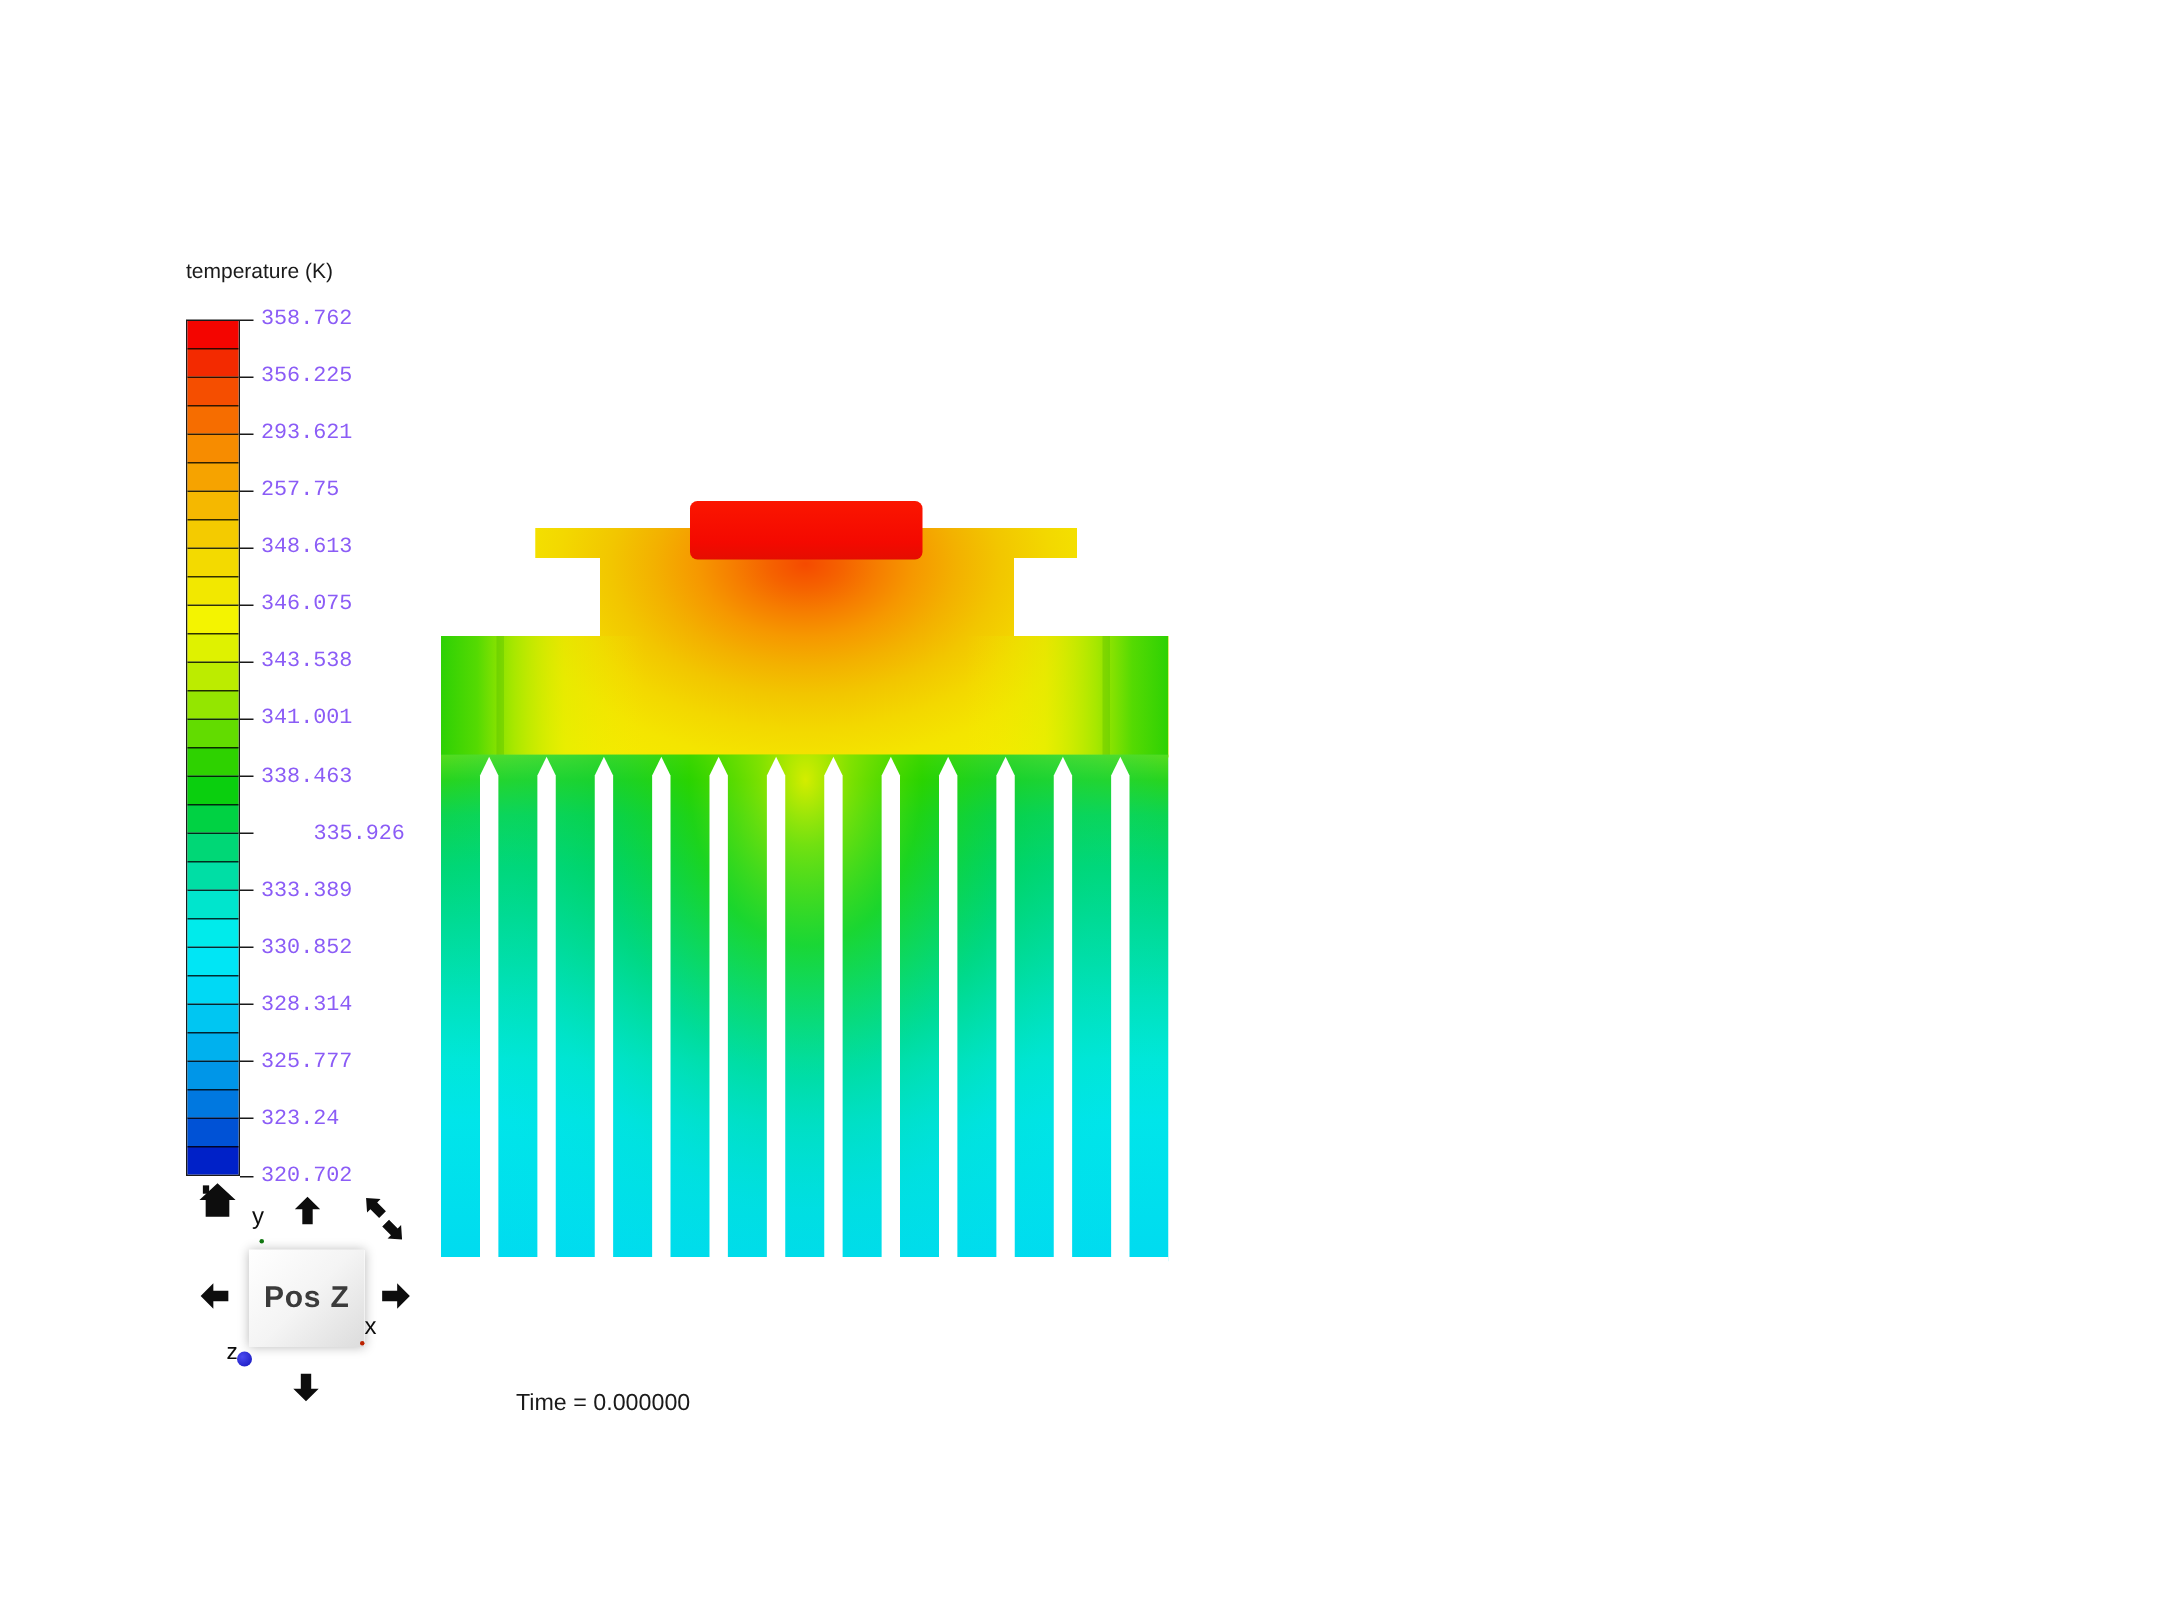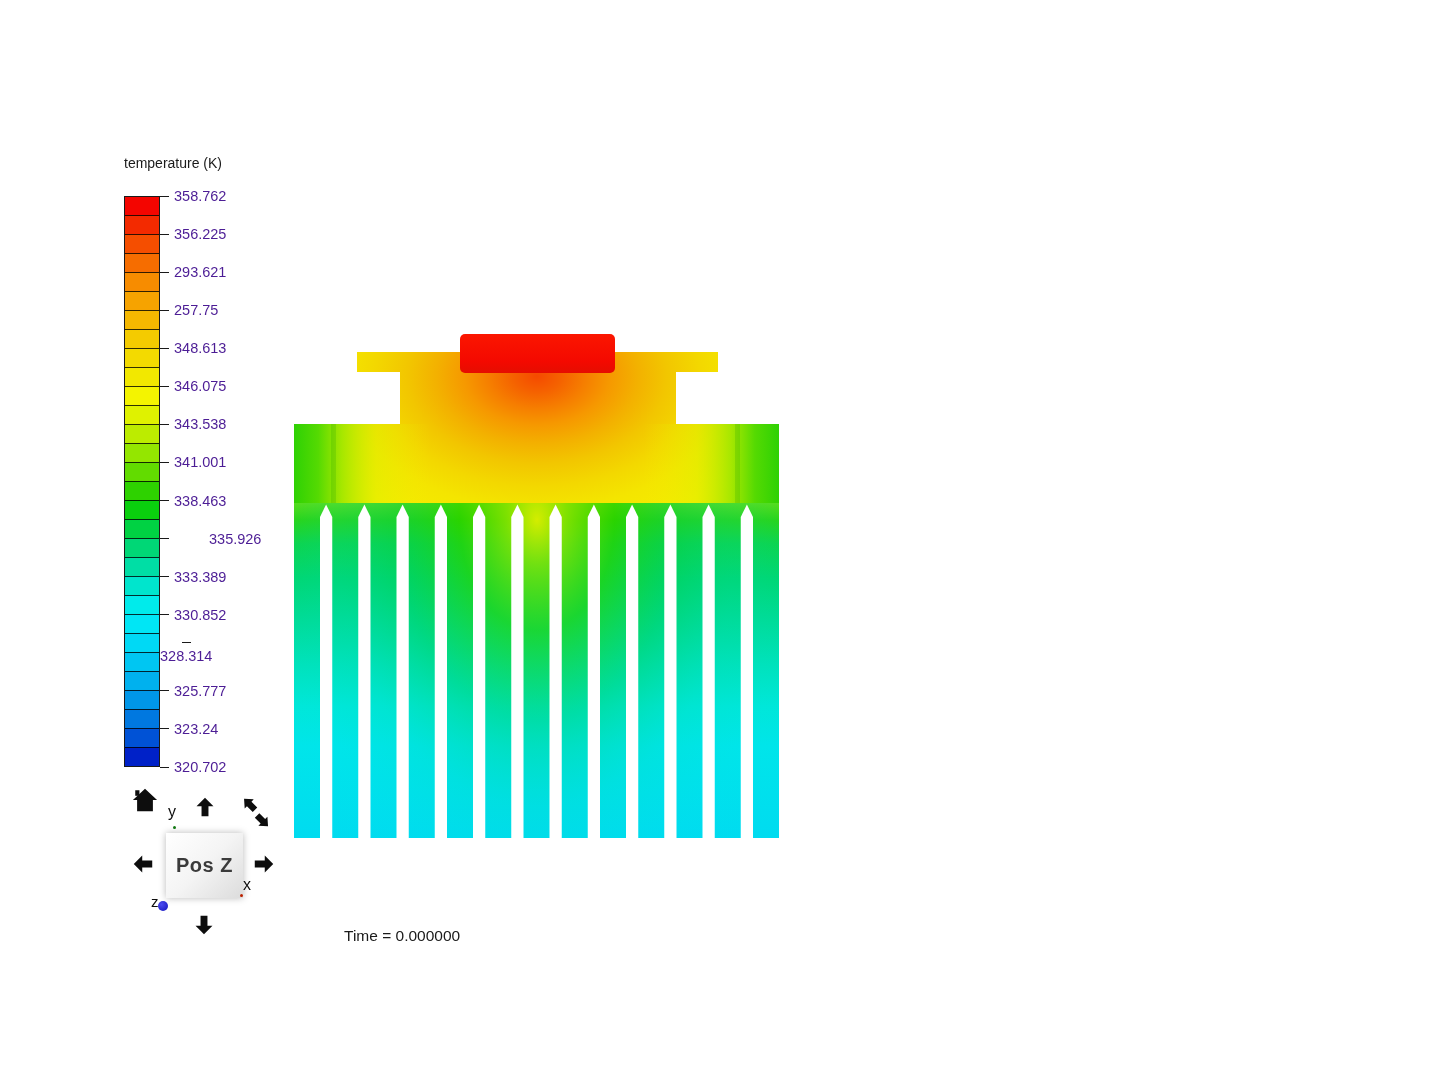--- a/index.html
+++ b/index.html
@@ -1,36 +1,36 @@
 <!DOCTYPE html>
 <html><head>
 <meta charset="utf-8">
 <style>
   html,body{margin:0;padding:0;background:#ffffff;}
   .canvas{
     position:relative;width:1440px;height:1080px;background:#ffffff;overflow:hidden;
     font-family:"Liberation Sans", sans-serif;color:#111;
   }
   
-  .legend{position:absolute;left:124px;top:155px;}
+  .legend{position:absolute;left:124px;top:172px;}
   .legend-title{font-size:14px;color:#1a1a1a;white-space:nowrap;}
   .legend-body{position:relative;margin-top:25px;}
   #legend-bar{
     width:34px;height:569px;border:1px solid #1a1a1a;
     display:flex;flex-direction:column;box-sizing:content-box;
   }
   .legend-block{flex:1 1 0;border-top:1px solid rgba(0,0,0,.8);}
   .legend-block:first-child{border-top:none;}
   #legend-ticks{position:absolute;left:36px;top:0;height:571px;width:90px;}
   .legend-tick{
     position:absolute;display:flex;align-items:center;gap:5px;
     transform:translateY(-50%);white-space:nowrap;
   }
   .tick-line{display:inline-block;width:9px;height:1px;background:#1a1a1a;}
-  .tick-label{font-size:14.5px;color:#4c1d95;}
+  .tick-label{font-size:14.5px;color:#8b5cf6;font-family:Liberation Mono, monospace;}
   
   .viewport-svg{position:absolute;left:0;top:0;}
   
   .time-text{position:absolute;left:310px;top:927px;font-size:15.5px;color:#1a1a1a;margin-left:34px;}
   
   .navcube{position:absolute;left:120px;top:780px;width:170px;height:165px;}
   .nav-btn{position:absolute;cursor:pointer;line-height:0;}
   .nav-btn svg{display:block;}
   .posz-btn{
     position:absolute;left:46px;top:53px;width:77px;height:65px;
@@ -125,21 +125,21 @@
             <span class="tick-label">335.926</span>
           </div>
           <div class="legend-tick" style="top: 66.6667%;">
             <span class="tick-line"></span>
             <span class="tick-label">333.389</span>
           </div>
           <div class="legend-tick" style="top: 73.3333%;">
             <span class="tick-line"></span>
             <span class="tick-label">330.852</span>
           </div>
-          <div class="legend-tick" style="top: 80%; flex-direction: column;">
+          <div class="legend-tick" style="top: 80%;">
             <span class="tick-line"></span>
             <span class="tick-label">328.314</span>
           </div>
           <div class="legend-tick" style="top: 86.6667%;">
             <span class="tick-line"></span>
             <span class="tick-label">325.777</span>
           </div>
           <div class="legend-tick" style="top: 93.3333%;">
             <span class="tick-line"></span>
             <span class="tick-label">323.24</span>

